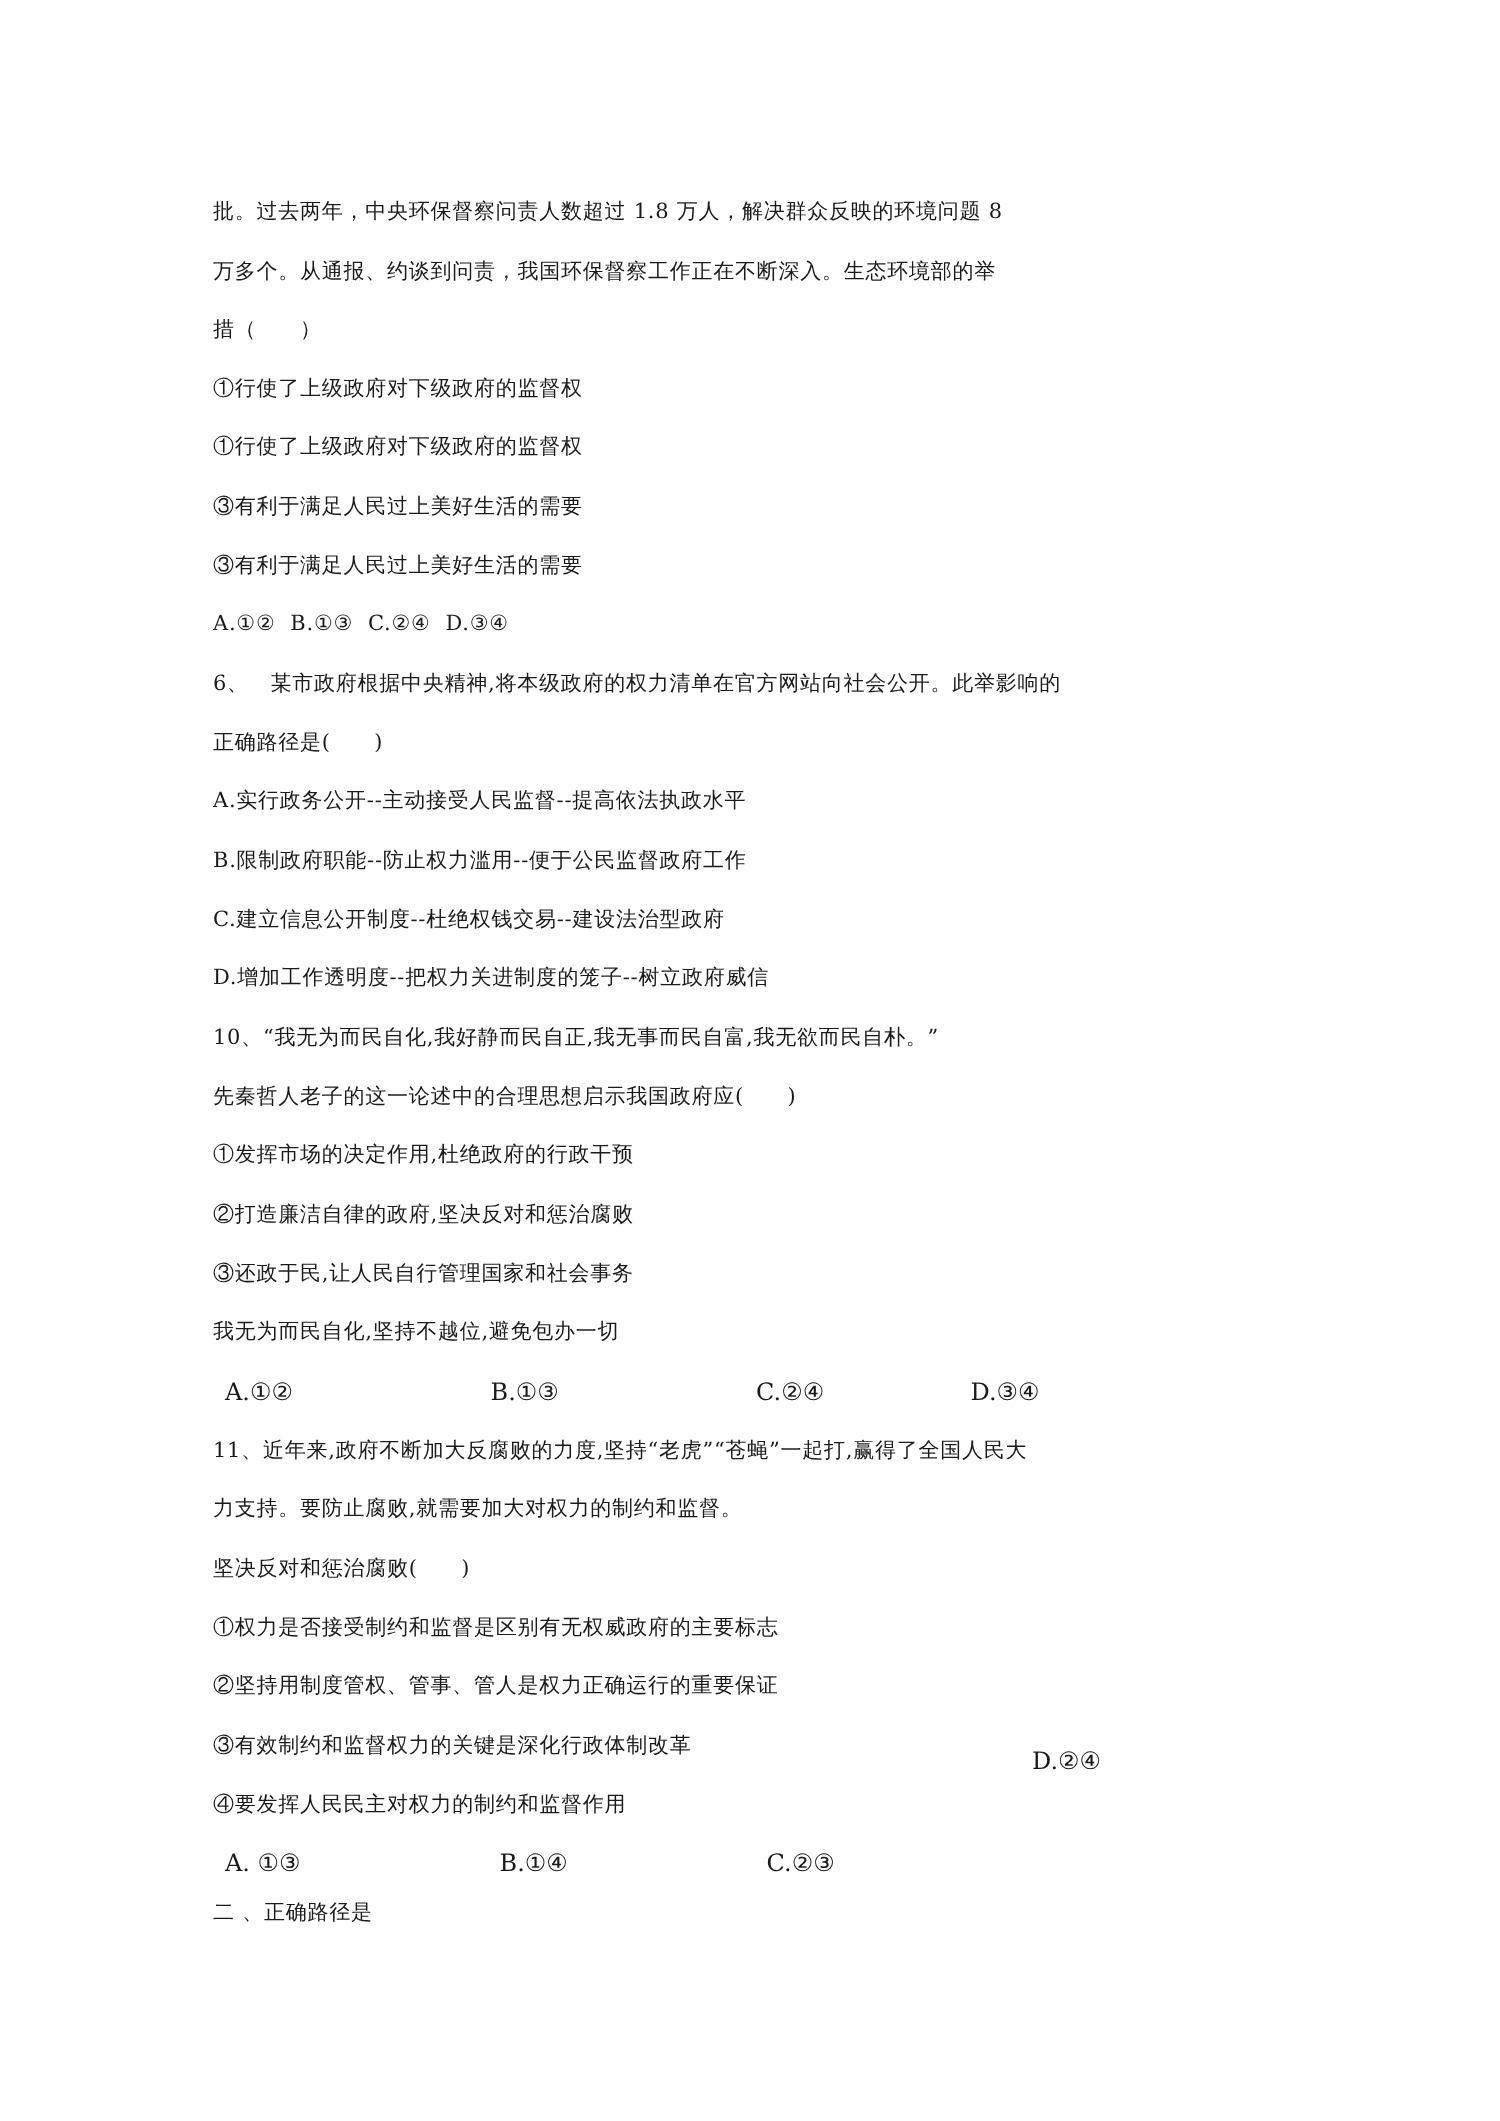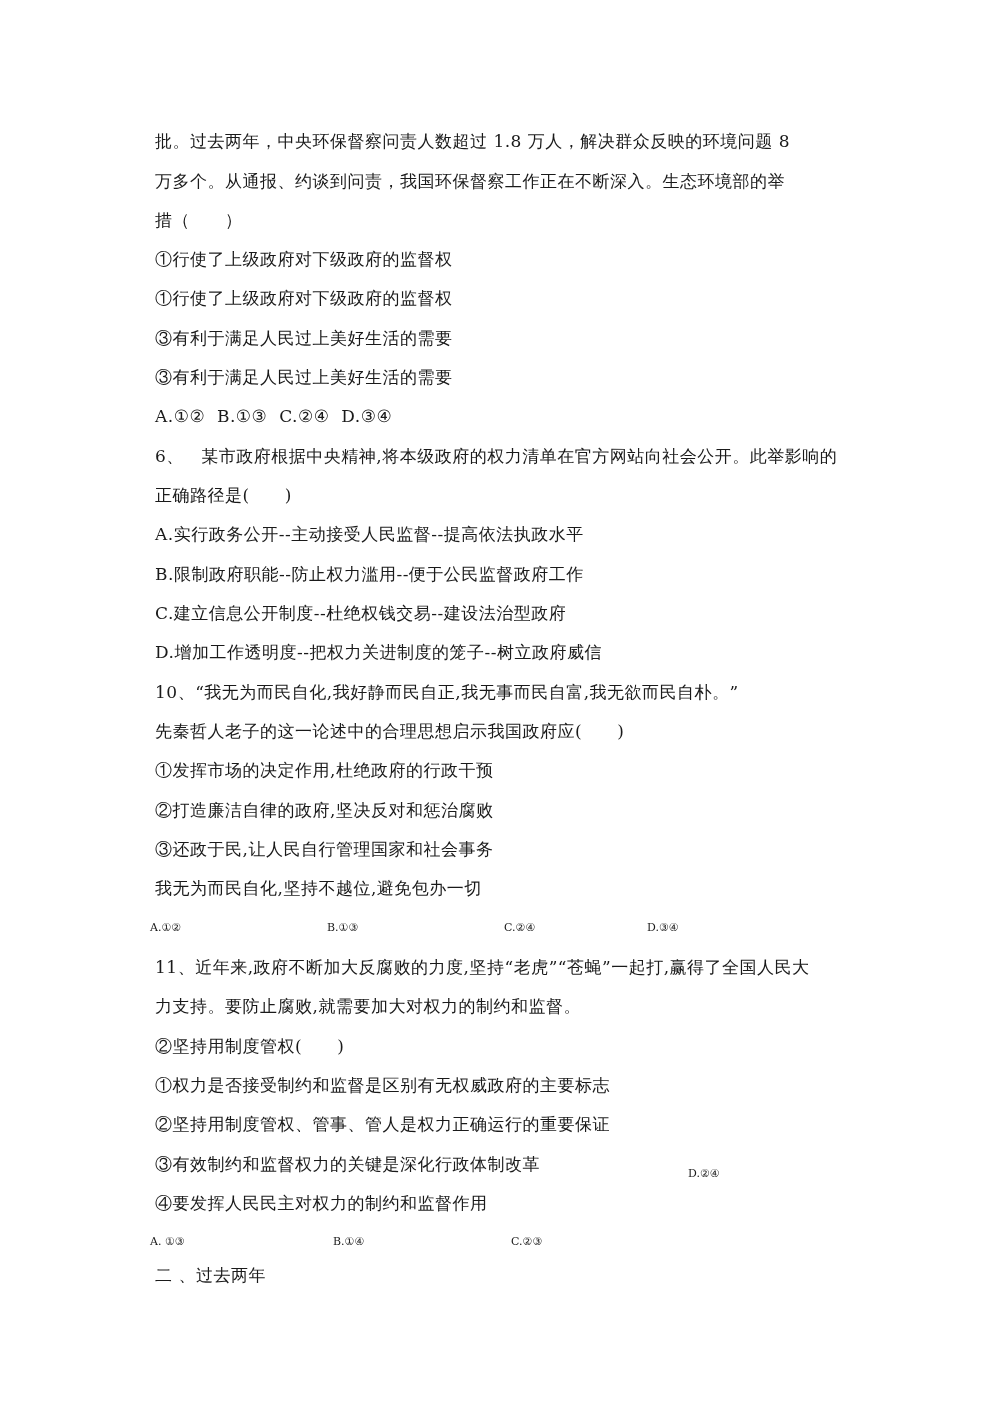--- a/index.html
+++ b/index.html
@@ -1,20 +1,20 @@
 <!DOCTYPE html>
 <html><head>
 <meta charset="utf-8">
 <style>
   html, body { margin: 0; padding: 0; background: #ffffff; }
   body { width: 1000px; height: 1414px; position: relative; overflow: hidden;
          font-family: "DejaVu Serif", "Liberation Serif", serif; color: #1a1a1a; }
-  .line { position: absolute; left: 155px; font-size: 17px; line-height: 20px;
+  .line { position: absolute; left: 142px; font-size: 14px; line-height: 20px;
           white-space: pre; letter-spacing: 0.5px; }
-  .opt { position: absolute; font-size: 11px; line-height: 20px; white-space: pre; }
+  .opt { position: absolute; font-size: 16px; line-height: 20px; white-space: pre; }
 </style>
 </head>
 <body>
 
 <div>
   <div class="line" style="top:131px">批。过去两年，中央环保督察问责人数超过 1.8 万人，解决群众反映的环境问题 8</div>
   <div class="line" style="top:171px">万多个。从通报、约谈到问责，我国环保督察工作正在不断深入。生态环境部的举</div>
   <div class="line" style="top:210px">措（　　）</div>
   <div class="line" style="top:249px">①行使了上级政府对下级政府的监督权</div>
   <div class="line" style="top:288px">①行使了上级政府对下级政府的监督权</div>
@@ -41,24 +41,24 @@
   <div class="line" style="top:878px">我无为而民自化,坚持不越位,避免包办一切</div>
   <div class="opt" style="top:918px;left:150px">A.①②</div>
   <div class="opt" style="top:918px;left:327px">B.①③</div>
   <div class="opt" style="top:918px;left:504px">C.②④</div>
   <div class="opt" style="top:918px;left:647px">D.③④</div>
 </div>
 
 <div>
   <div class="line" style="top:957px">11、近年来,政府不断加大反腐败的力度,坚持“老虎”“苍蝇”一起打,赢得了全国人民大</div>
   <div class="line" style="top:996px">力支持。要防止腐败,就需要加大对权力的制约和监督。</div>
-  <div class="line" style="top:1036px">②坚持用制度管权(　　)</div>
+  <div class="line" style="top:1036px">坚决反对和惩治腐败(　　)</div>
   <div class="line" style="top:1075px">①权力是否接受制约和监督是区别有无权威政府的主要标志</div>
   <div class="line" style="top:1114px">②坚持用制度管权、管事、管人是权力正确运行的重要保证</div>
   <div class="line" style="top:1154px">③有效制约和监督权力的关键是深化行政体制改革</div>
   <div class="line" style="top:1193px">④要发挥人民民主对权力的制约和监督作用</div>
   <div class="opt" style="top:1232px;left:150px">A. ①③</div>
   <div class="opt" style="top:1232px;left:333px">B.①④</div>
   <div class="opt" style="top:1232px;left:511px">C.②③</div>
   <div class="opt" style="top:1164px;left:688px">D.②④</div>
 </div>
 
-<div class="line" style="top:1265px">二 、过去两年</div>
+<div class="line" style="top:1265px">二 、正确路径是</div>
 
 </body></html>

